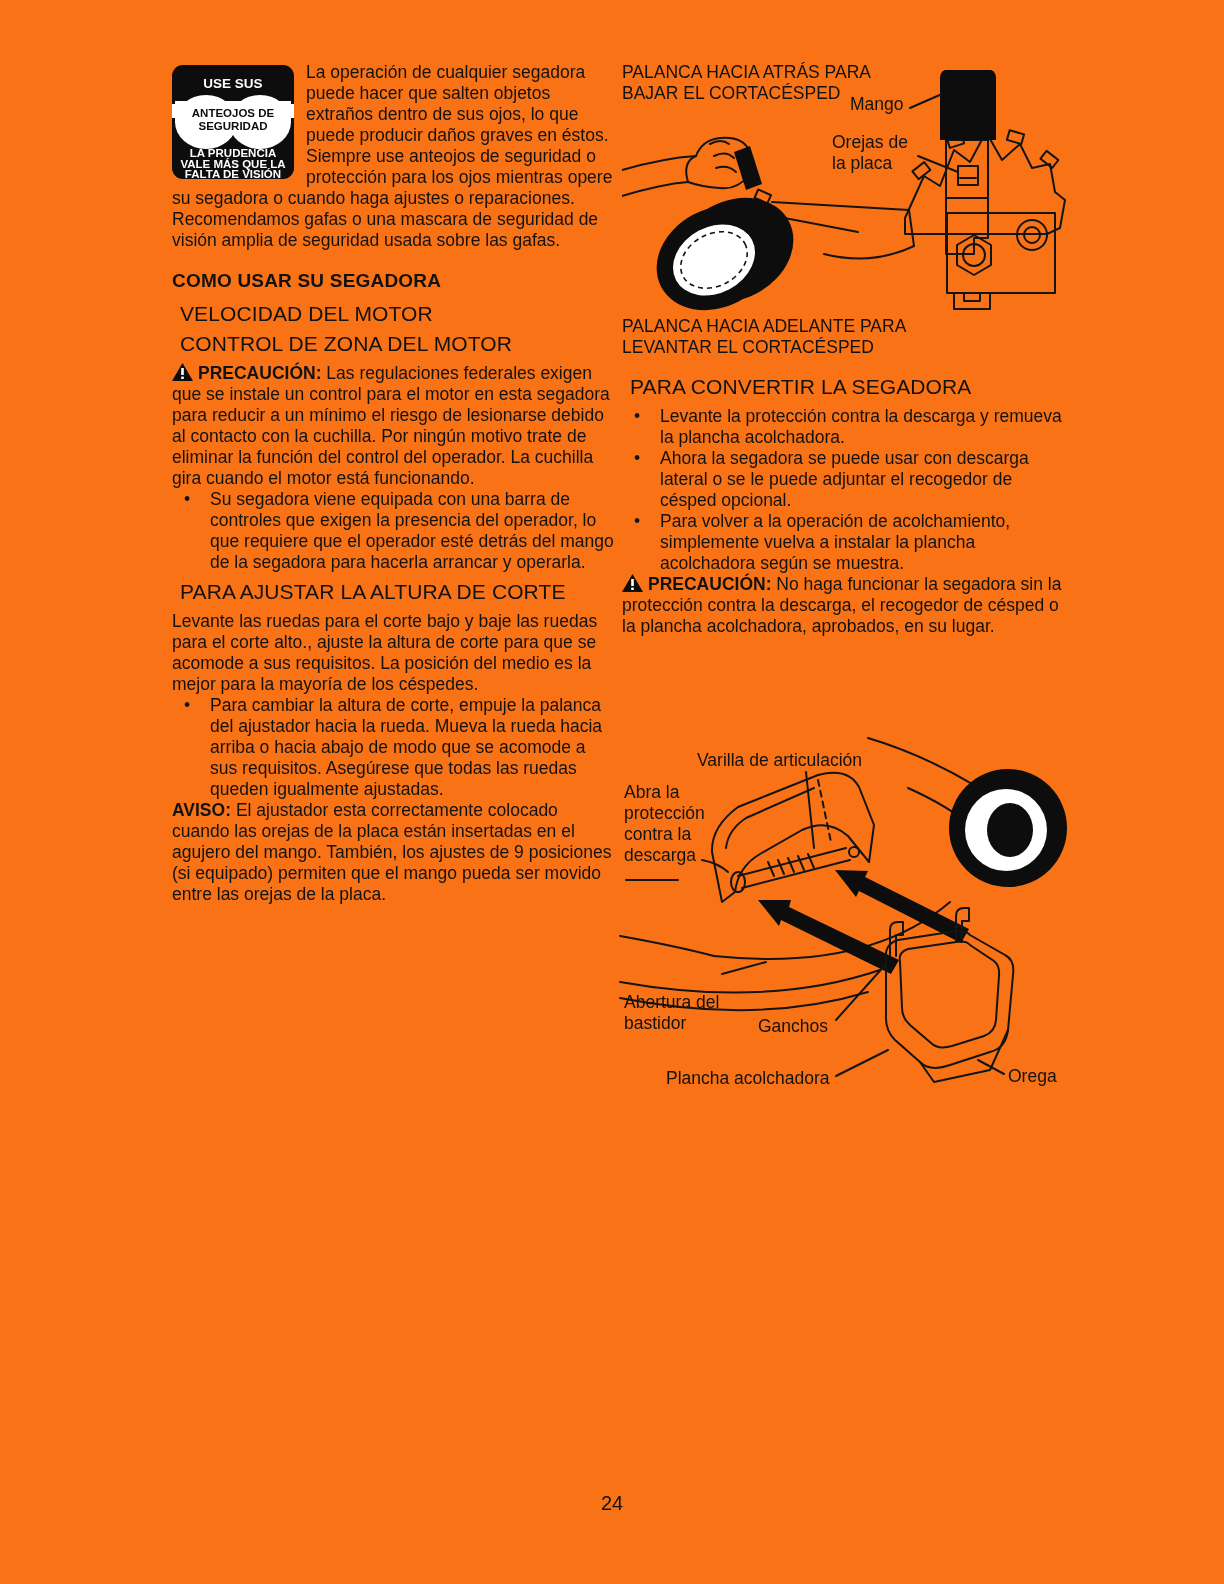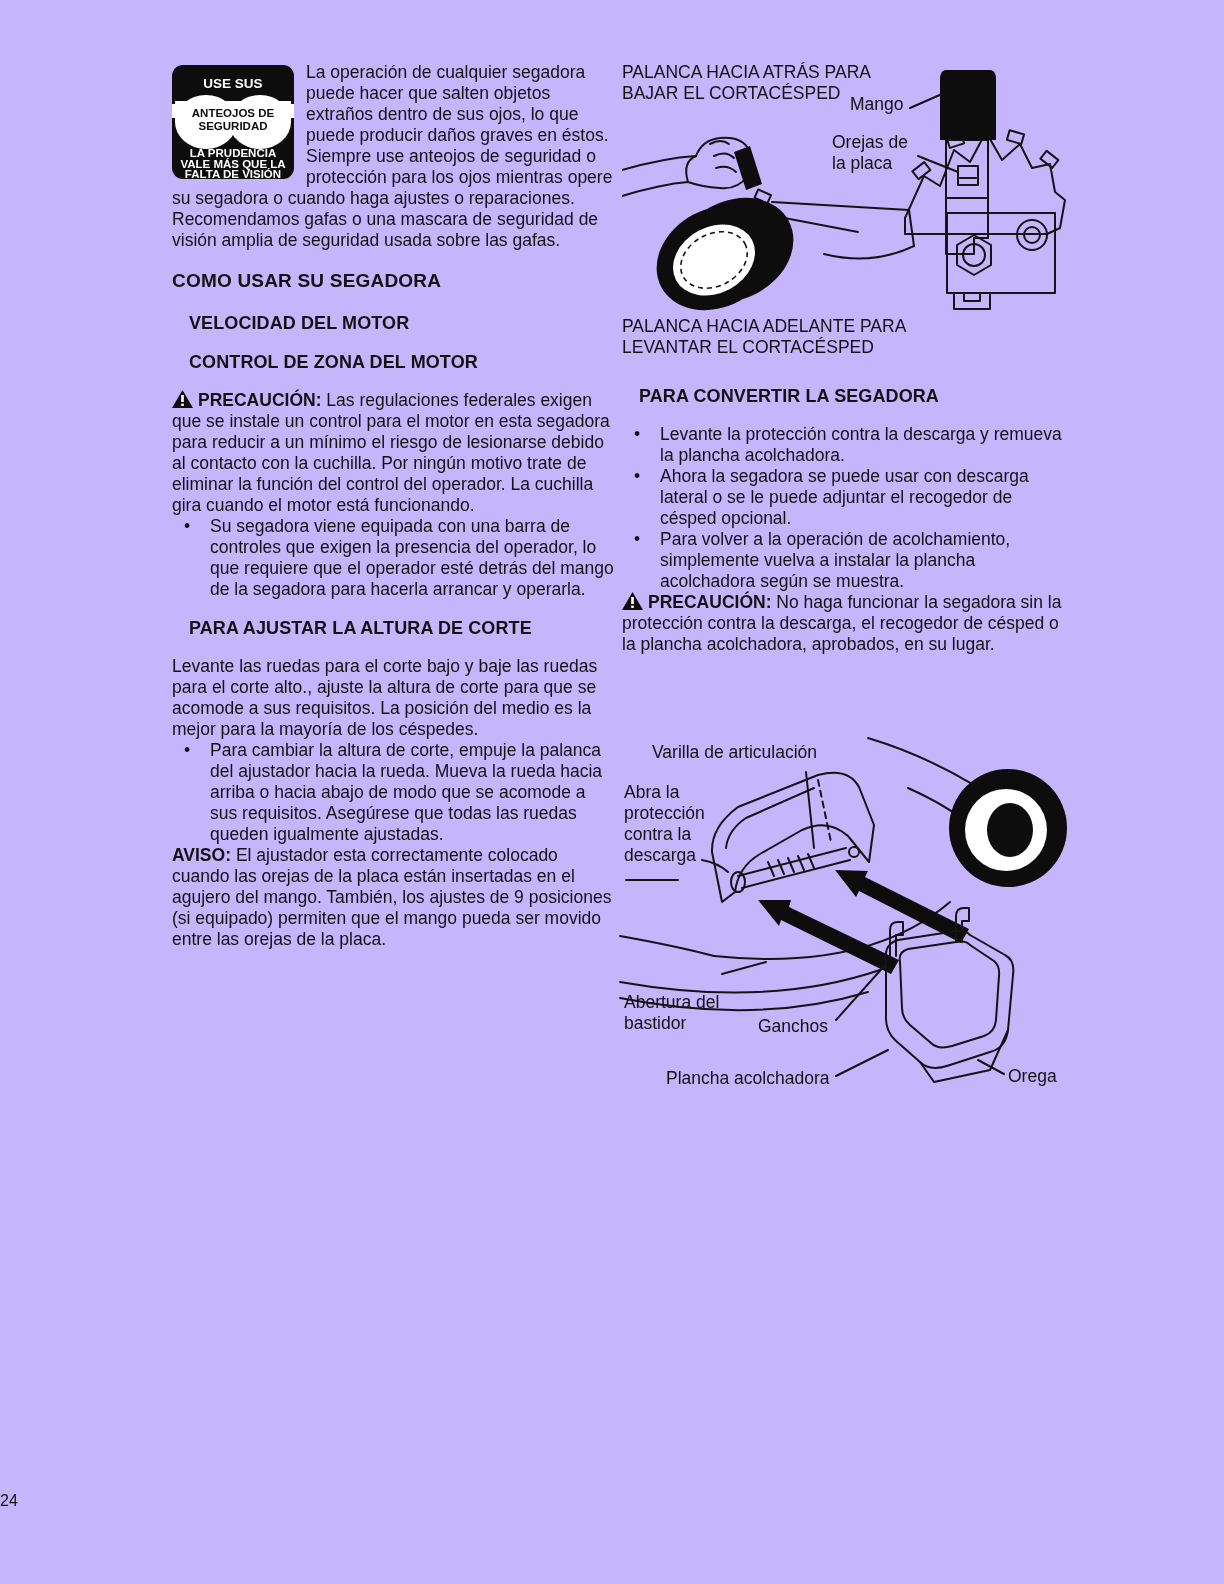--- a/index.html
+++ b/index.html
@@ -1,37 +1,37 @@
 <!DOCTYPE html>
 <html><head>
 <meta charset="utf-8">
 <style>
   html,body{margin:0;padding:0;background:#e8e8e8;}
   .page{
-    position:relative;width:1224px;height:1584px;background:#c4b5fd;
+    position:relative;width:1224px;height:1584px;background:#f97316;
     font-family:"Liberation Sans","DejaVu Sans",sans-serif;color:#121212;
     margin:0 auto;overflow:hidden;
   }
   .col{position:absolute;}
   .col-left{left:172px;top:62px;width:442px;}
   .col-right{left:622px;top:62px;width:452px;}
   p.body{font-size:17.5px;line-height:21px;margin:0;}
   h1.doc{font-size:19px;line-height:28px;font-weight:bold;margin:16px 0 4px 0;letter-spacing:.2px;}
-  h2.doc{font-size:18px;line-height:22px;font-weight:bold;margin:17px;letter-spacing:.1px;}
+  h2.doc{font-size:21px;line-height:22px;font-weight:normal;margin:8px;letter-spacing:.1px;}
   .mt{margin-top:26px;}
   .badge{float:left;width:122px;height:114px;margin:3px 12px 4px 0;}
   .bullet-item{position:relative;padding-left:38px;margin:0;}
   .bullet-item::before{content:"\2022";position:absolute;left:12px;top:0;font-size:17.5px;}
   .warn-icon{display:inline-block;width:21px;height:18px;vertical-align:-2px;margin-right:5px;}
   strong{font-weight:bold;}
   .cap{position:absolute;font-size:17.5px;line-height:21px;}
   .fig{position:absolute;}
   .fig svg{position:absolute;left:0;top:0;}
   .fig-label{position:absolute;font-size:17.5px;line-height:21px;}
-  .page-number{position:absolute;left:0;right:0;top:1492px;font-size:16px;}
+  .page-number{position:absolute;left:0;right:0;top:1492px;text-align:center;font-size:20px;}
   .convert{position:absolute;left:0;top:306px;width:440px;}
   .clearfix::after{content:"";display:block;clear:both;}
   svg line,svg path.ln,svg ellipse.ln,svg rect.ln,svg polygon.ln,svg circle.ln{
     fill:none;stroke:#141414;stroke-width:2;stroke-linecap:round;stroke-linejoin:round;}
 </style>
 </head>
 <body>
 
 <div class="page">
 
@@ -185,21 +185,21 @@
         <path class="ln" d="M338,212 L338,186 Q338,178 346,178 L351,178 L351,191 L344,191 L344,212" fill="#ffffff"></path>
 
         <line x1="188" y1="42" x2="196" y2="118" stroke-width="2.5"></line>
         <path class="ln" d="M84,130 q16,3 26,12" stroke-width="2.5"></path>
         <line x1="8" y1="150" x2="60" y2="150" stroke-width="2.5"></line>
         <line x1="104" y1="244" x2="148" y2="232" stroke-width="2.5"></line>
         <line x1="218" y1="290" x2="268" y2="234" stroke-width="2.5"></line>
         <line x1="218" y1="346" x2="270" y2="320" stroke-width="2.5"></line>
         <line x1="386" y1="344" x2="360" y2="330" stroke-width="2.5"></line>
       </svg>
-      <span class="fig-label" style="left:34px;top:12px;width:210px;">Varilla de articulación</span>
+      <span class="fig-label" style="left:34px;top:20px;width:210px;text-align:right;">Varilla de articulación</span>
       <span class="fig-label" style="left:6px;top:52px;width:96px;">Abra la protección contra la descarga</span>
       <span class="fig-label" style="left:6px;top:225px;width:112px;margin-top:37px;">Abertura del bastidor</span>
       <span class="fig-label" style="left:140px;top:286px;">Ganchos</span>
       <span class="fig-label" style="left:48px;top:338px;">Plancha acolchadora</span>
       <span class="fig-label" style="left:390px;top:336px;">Orega</span>
     </div>
 
   </section>
 
   <div class="page-number">24</div>

